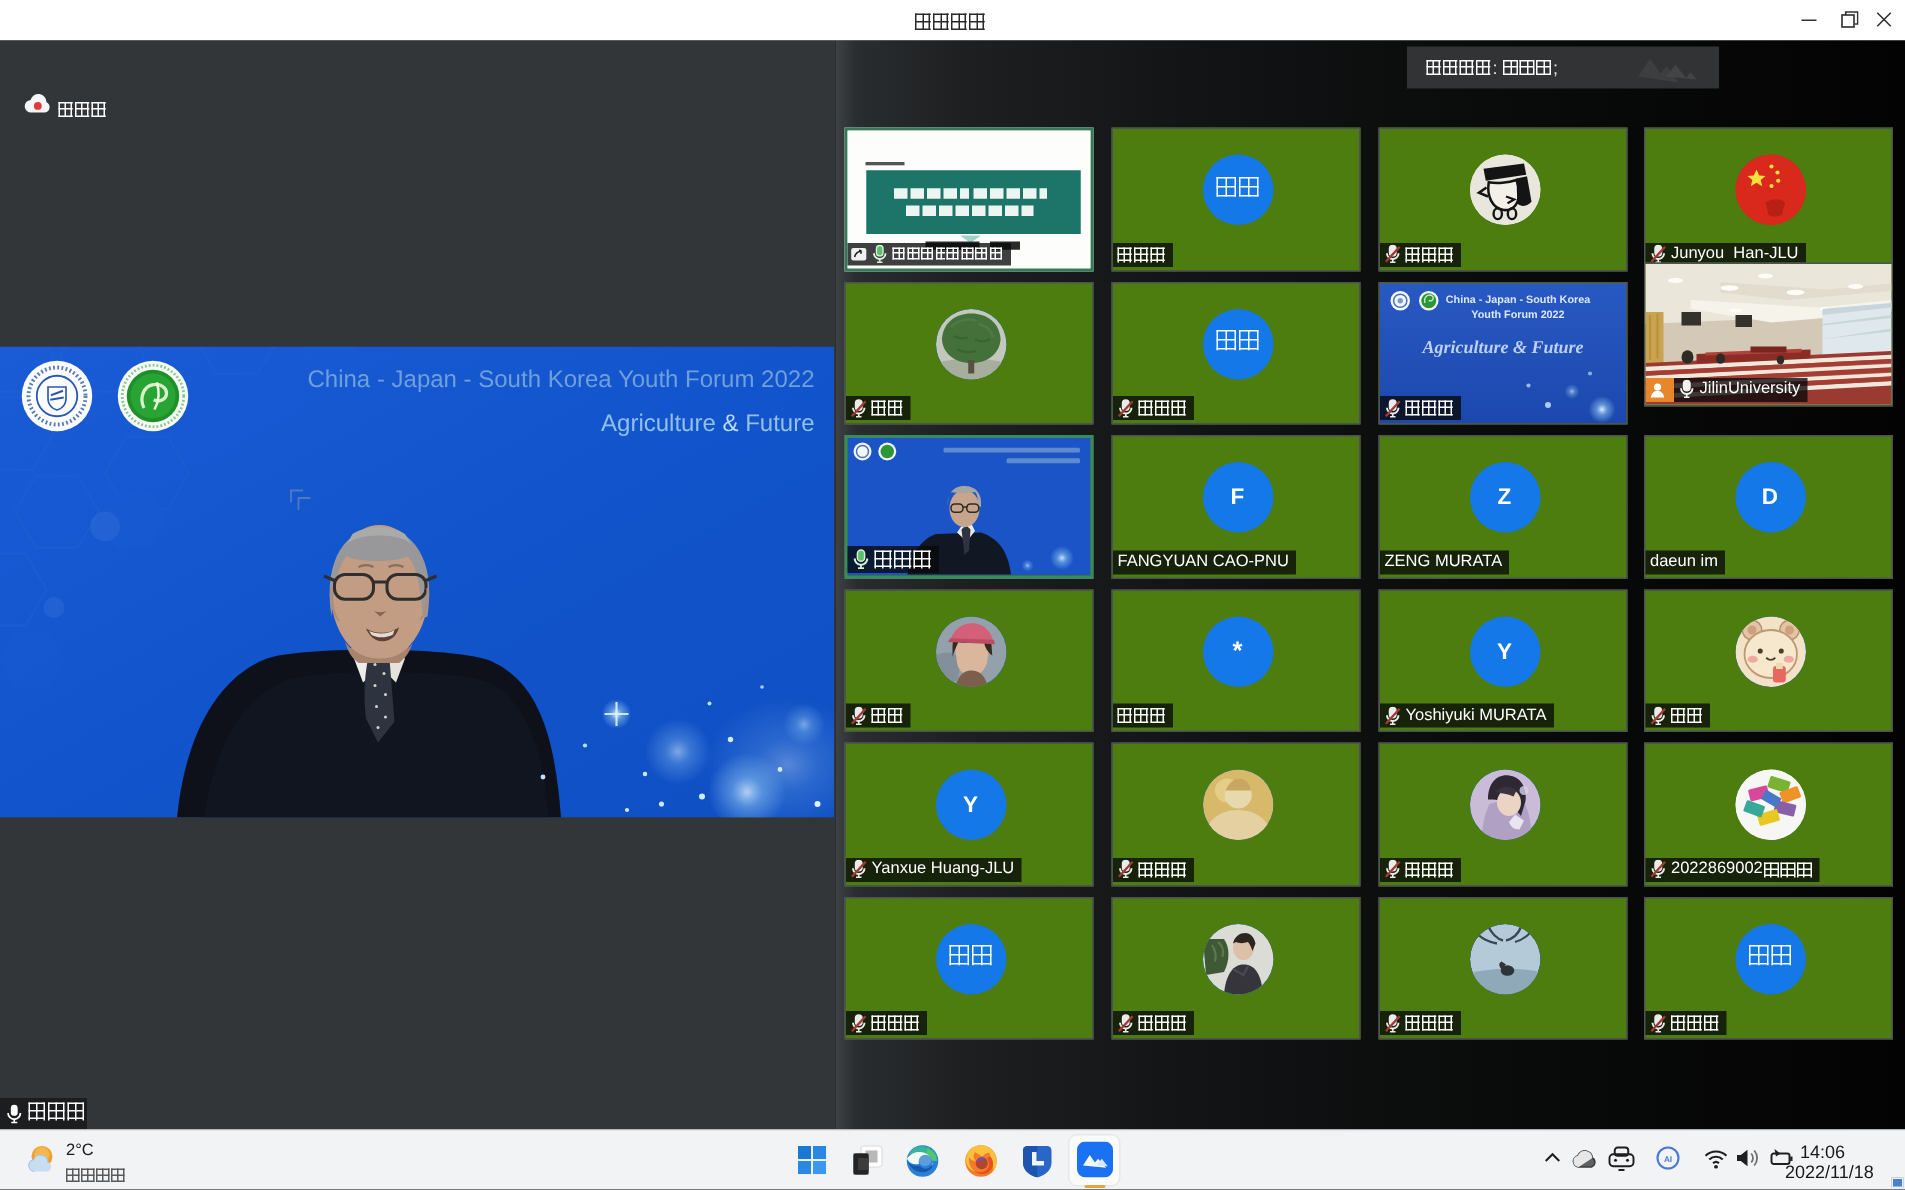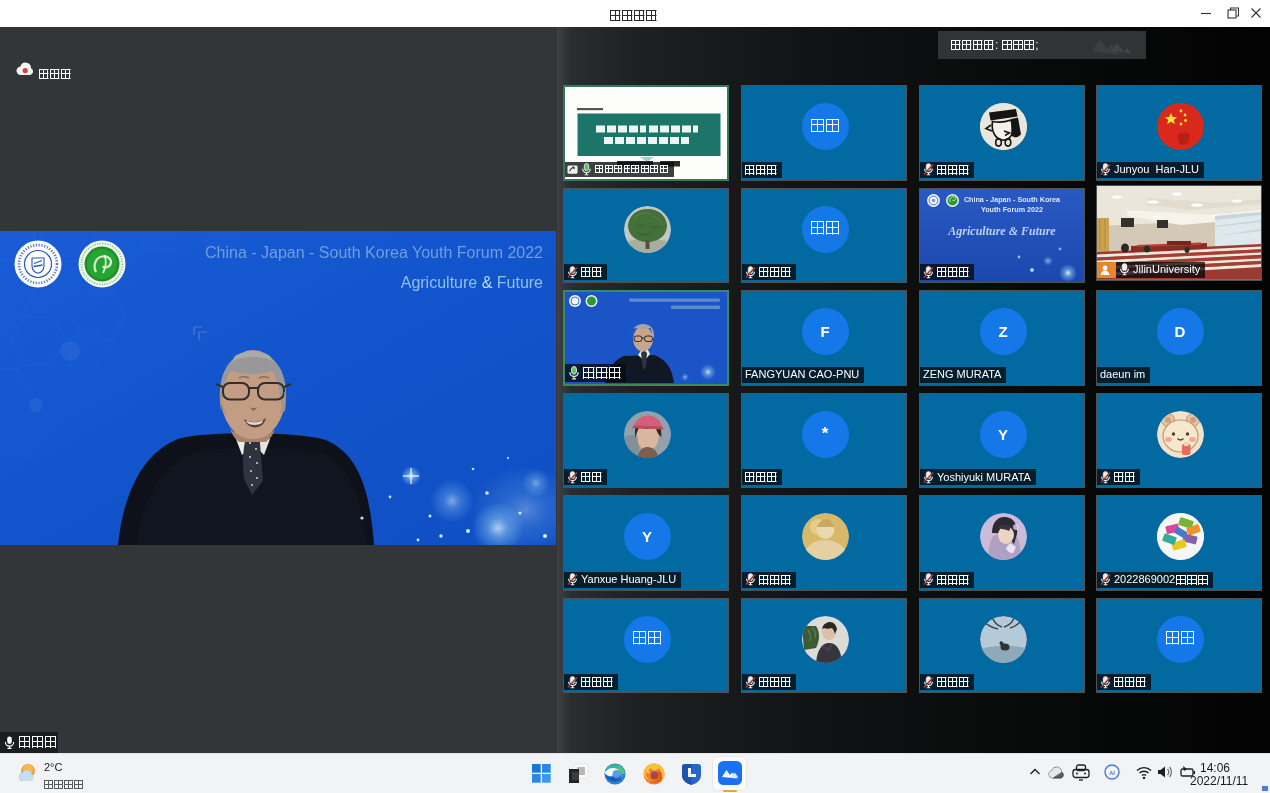--- a/index.html
+++ b/index.html
@@ -33,21 +33,21 @@
 .zb{display:inline-block;width:10.5px;height:11px;margin-right:1.5px;background:
  linear-gradient(#2a2a2a,#2a2a2a) 0 0/10.5px 1.2px,
  linear-gradient(#2a2a2a,#2a2a2a) 0 4.7px/10.5px 1.1px,
  linear-gradient(#2a2a2a,#2a2a2a) 0 9.6px/10.5px 1.2px,
  linear-gradient(#2a2a2a,#2a2a2a) 0 0/1.1px 11px,
  linear-gradient(#2a2a2a,#2a2a2a) 4.7px 0/1.1px 11px,
  linear-gradient(#2a2a2a,#2a2a2a) 9.2px 0/1.1px 11px;background-repeat:no-repeat}
 
 #toast{left:938px;top:31px;width:208px;height:28px;background:#313334;display:flex;align-items:center;padding-left:13px;color:#e8e8e8;font-size:12px}
 
-.t{position:absolute;width:166px;height:95.5px;background:#0369a1;border:1px solid #4e5254}
+.t{position:absolute;width:166px;height:95.5px;background:#4d7c0f;border:1px solid #4e5254}
 .t.spk{border:2px solid #3a8a5f}
 .lbl{position:absolute;left:0;bottom:2px;height:16px;background:rgba(8,9,10,.78);color:#fff;font-size:11px;line-height:15px;display:flex;align-items:center;padding:0 5px 0 3px;white-space:nowrap}
 .lbl svg{margin-right:3px}
 .av{position:absolute;left:59.5px;top:17px;width:47px;height:47px;border-radius:50%;background:#1578e8;color:#fff;display:flex;align-items:center;justify-content:center;font-size:15px;font-weight:bold}
 .av svg{border-radius:50%}
 
 #tkb{left:0;top:753px;width:1270px;height:40px;background:#f2f3f4;border-top:1px solid #e4e5e6}
 .trytxt{color:#1a1a1a;font-size:12px;}
 #tkbicons{left:0;top:0;width:1270px;height:793px}
 </style></head>
@@ -398,21 +398,21 @@
 <div class="lbl">
           <svg width="11" height="13" viewBox="0 0 12 14">
             <use href="#micM"></use>
           </svg>
           <i class="z"></i>
           <i class="z"></i>
           <i class="z" style="margin-right:0"></i>
         </div>
 </div>
 
-<div class="t" style="left:1096px;top:185px">
+<div class="t" style="left:1096px;top:175px">
 <svg width="164" height="93.5" viewBox="0 0 164 93.5">
 <rect width="164" height="93.5" fill="#d3c9b6"></rect>
 <path d="M0 0h164v30l-76 6L0 40z" fill="#ebe6da"></path>
 <path d="M30 24l85 5 49-5v8l-80 7-54-9z" fill="#f6f3ea"></path>
 <path d="M50 12l70 5 44-4v5l-70 6-44-5z" fill="#e2dcce"></path>
 <g fill="#fdfdf8">
             <ellipse cx="20" cy="11" rx="5" ry="1.6"></ellipse>
             <ellipse cx="56" cy="16" rx="6" ry="1.8"></ellipse>
             <ellipse cx="100" cy="19" rx="6" ry="1.8"></ellipse>
             <ellipse cx="140" cy="15" rx="5" ry="1.6"></ellipse>
@@ -799,14 +799,14 @@
 <path d="M1 5h2.5L8 1.5v11L3.5 9H1z" fill="#1f1f1f"></path>
 <path d="M10.5 4a4.5 4.5 0 0 1 0 6M12.5 2a7.5 7.5 0 0 1 0 10" fill="none" stroke="#6f6f6f" stroke-width="1.2"></path>
 </svg>
 <svg class="abs" style="left:1178px;top:765px" width="18" height="14" viewBox="0 0 18 14">
 <rect x="3" y="4" width="12" height="7" rx="1.5" fill="none" stroke="#1f1f1f" stroke-width="1.3"></rect>
 <rect x="15.5" y="6" width="1.5" height="3" fill="#1f1f1f"></rect>
 <path d="M5 1l4 3-3 2z" fill="#1f1f1f"></path>
 </svg>
 </div>
 <div class="abs trytxt" style="left:1200px;top:761px;width:56px">14:06</div>
-<div class="abs trytxt" style="left:1190px;top:774px;width:66px">2022/11/11</div>
+<div class="abs trytxt" style="left:1190px;top:774px;width:66px">2022/11/18</div>
 <div class="abs" style="left:1261px;top:785px;width:8px;height:7px;background:#4a80cc;border:1px solid #e8eef4"></div>
 </div>
 </body></html>

